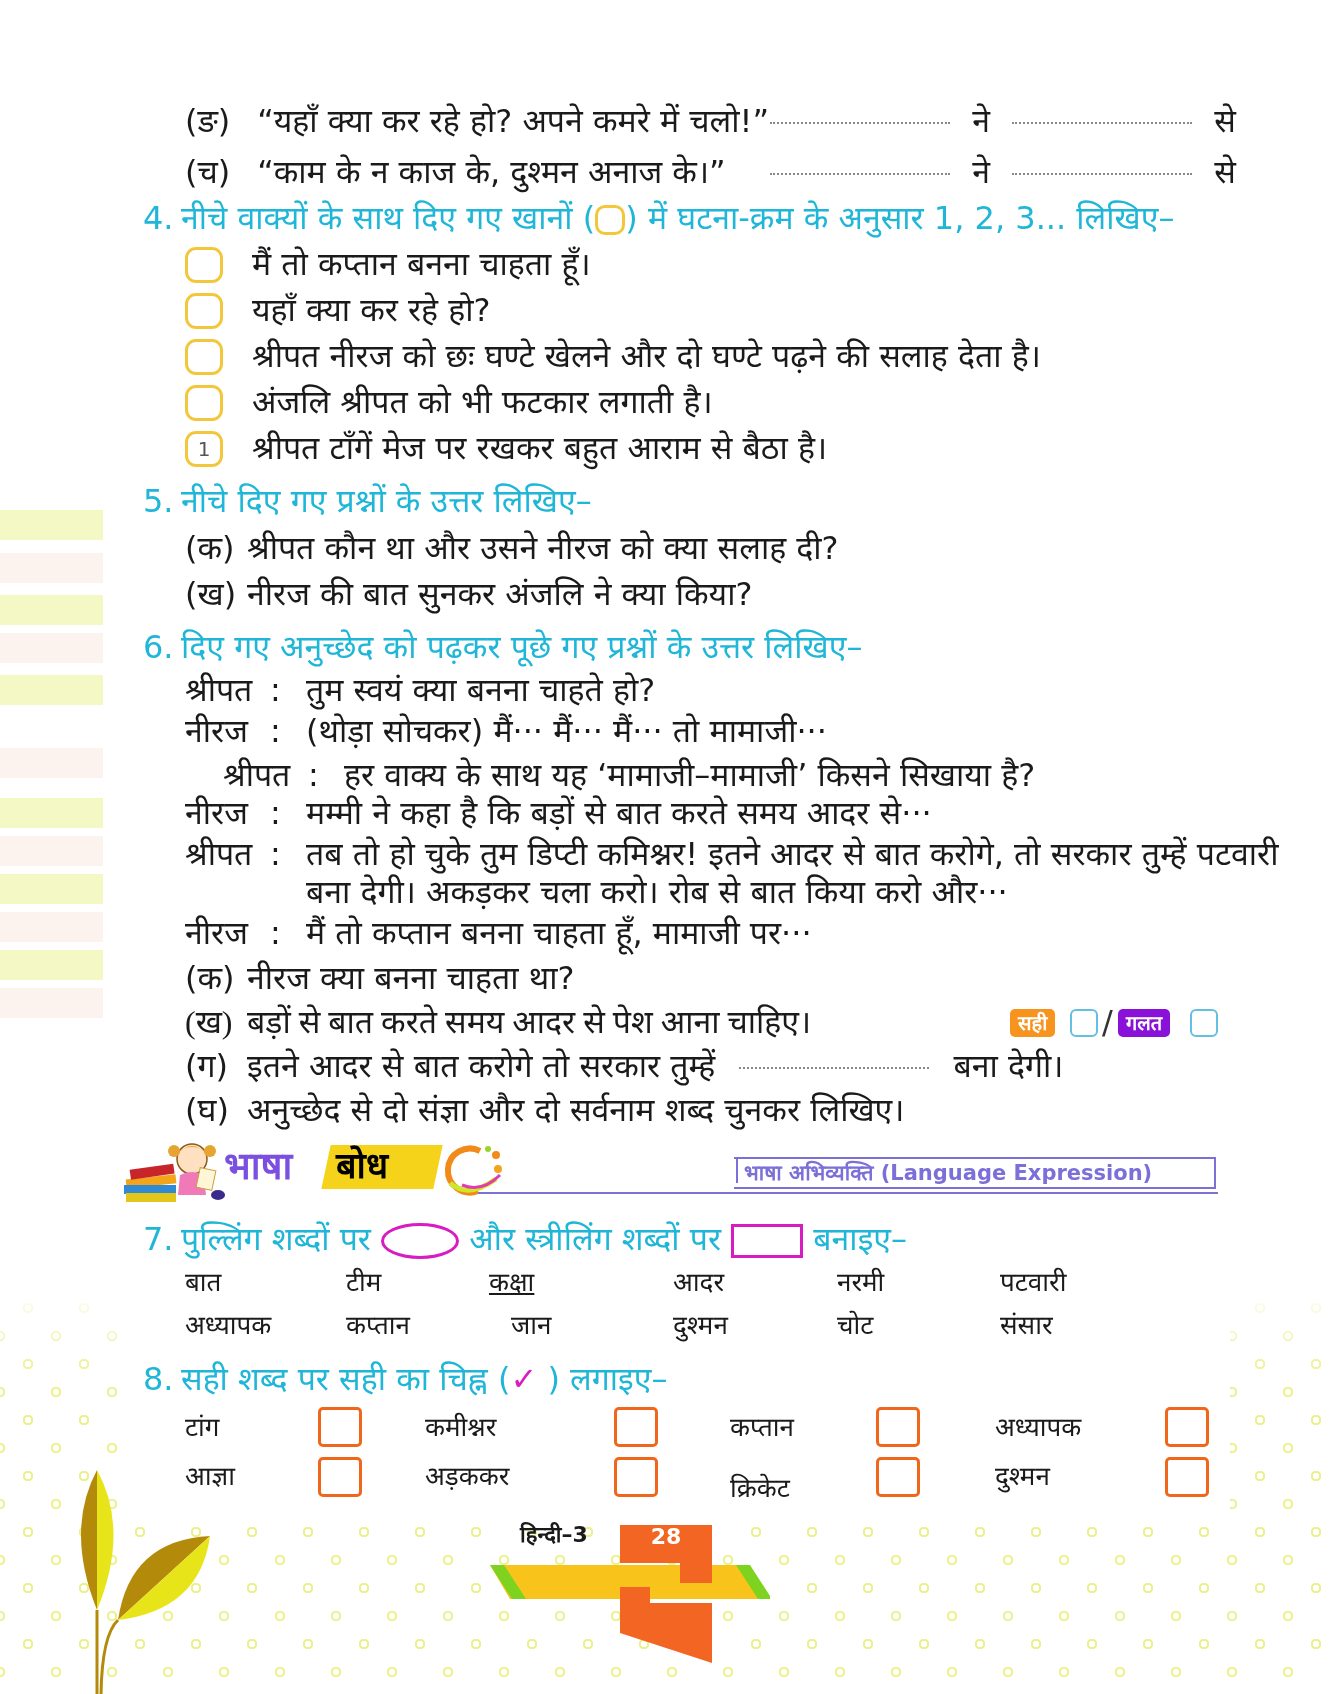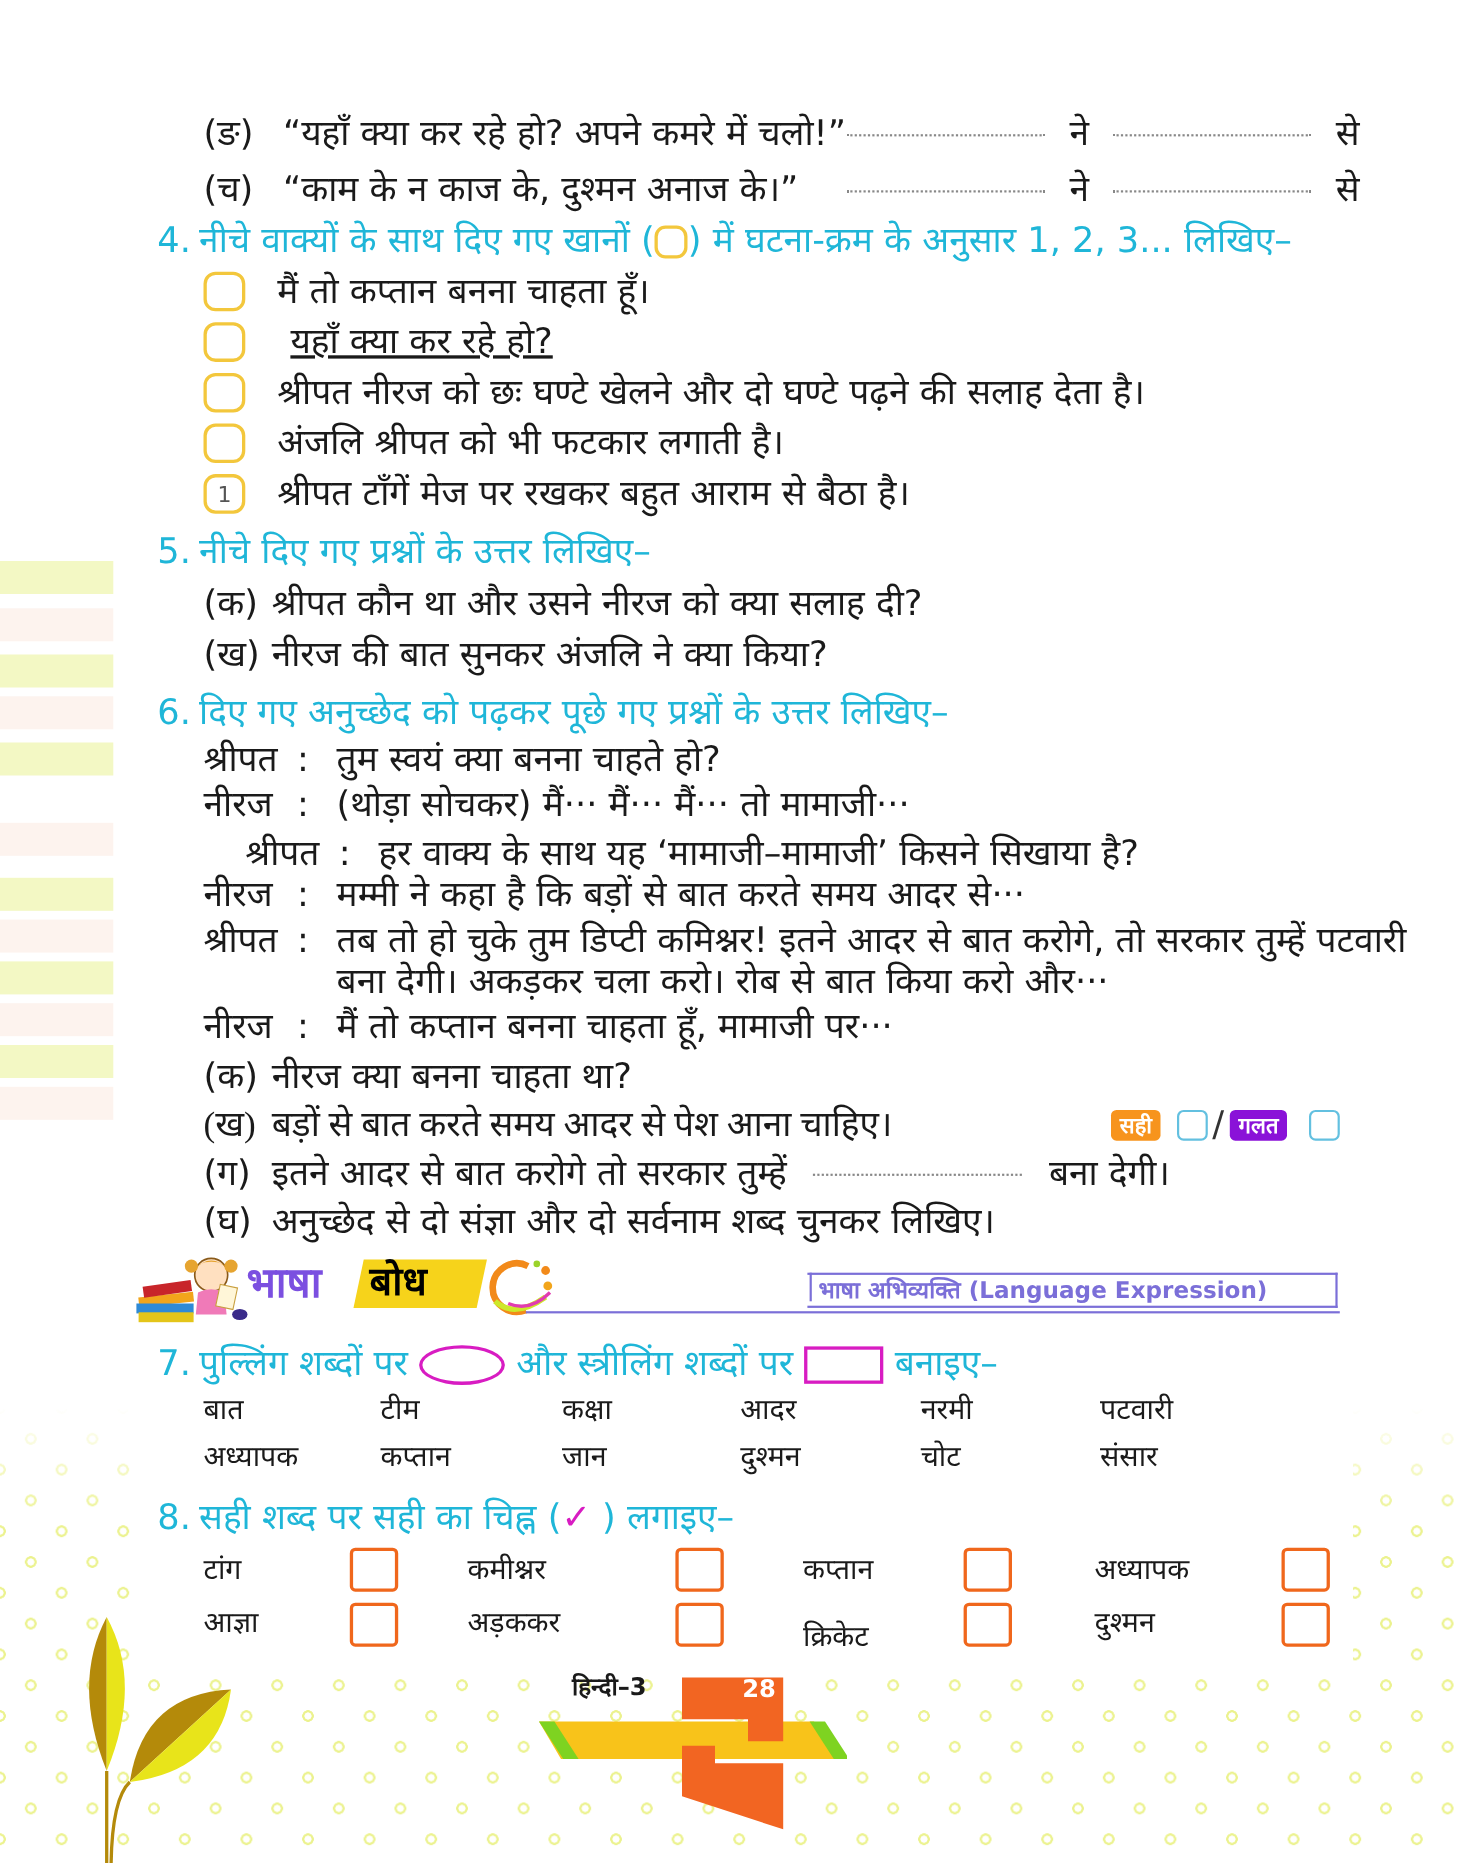--- a/index.html
+++ b/index.html
@@ -90,21 +90,21 @@
   <span style="margin-left:12px;">से</span>
 </div>
 
 <div class="line q" style="left:143px; top:201px;">
   <span class="num">4.</span><span>नीचे वाक्यों के साथ दिए गए खानों (</span><span class="inline-box"></span><span>) में घटना-क्रम के अनुसार 1, 2, 3... लिखिए–</span>
 </div>
 
 <div class="order-box" style="left:185px; top:247px;"></div>
 <div class="line" style="left:252px; top:247px;">मैं तो कप्तान बनना चाहता हूँ।</div>
 <div class="order-box" style="left:185px; top:293px;"></div>
-<div class="line" style="left:264px; top:293px;text-decoration:underline;">यहाँ क्या कर रहे हो?</div>
+<div class="line" style="left:252px; top:293px;">यहाँ क्या कर रहे हो?</div>
 <div class="order-box" style="left:185px; top:339px;"></div>
 <div class="line" style="left:252px; top:339px;">श्रीपत नीरज को छः घण्टे खेलने और दो घण्टे पढ़ने की सलाह देता है।</div>
 <div class="order-box" style="left:185px; top:385px;"></div>
 <div class="line" style="left:252px; top:385px;">अंजलि श्रीपत को भी फटकार लगाती है।</div>
 <div class="order-box" style="left:185px; top:431px;">1</div>
 <div class="line" style="left:252px; top:431px;">श्रीपत टाँगें मेज पर रखकर बहुत आराम से बैठा है।</div>
 
 <div class="line q" style="left:143px; top:484px;">
   <span class="num">5.</span><span>नीचे दिए गए प्रश्नों के उत्तर लिखिए–</span>
 </div>
@@ -194,21 +194,21 @@
 <div class="line q" style="left:143px; top:1222px;">
   <span class="num">7.</span><span>पुल्लिंग शब्दों पर</span>
   <span class="ellipse-mark"></span>
   <span>और स्त्रीलिंग शब्दों पर</span>
   <span class="rect-mark"></span>
   <span>बनाइए–</span>
 </div>
 
 <div class="word" style="left:185px; top:1265px;">बात</div>
 <div class="word" style="left:346px; top:1265px;">टीम</div>
-<div class="word" style="left:511px; top:1265px;">कक्षा</div>
+<div class="word" style="left:489px; top:1265px;text-decoration:underline;">कक्षा</div>
 <div class="word" style="left:673px; top:1265px;">आदर</div>
 <div class="word" style="left:837px; top:1265px;">नरमी</div>
 <div class="word" style="left:1000px; top:1265px;">पटवारी</div>
 
 <div class="word" style="left:185px; top:1308px;">अध्यापक</div>
 <div class="word" style="left:346px; top:1308px;">कप्तान</div>
 <div class="word" style="left:511px; top:1308px;">जान</div>
 <div class="word" style="left:673px; top:1308px;">दुश्मन</div>
 <div class="word" style="left:837px; top:1308px;">चोट</div>
 <div class="word" style="left:1000px; top:1308px;">संसार</div>
@@ -246,14 +246,14 @@
 
 <div>
   <svg style="position:absolute; left:490px; top:1515px;" width="280" height="155">
   <polygon points="0,50 250,50 270,84 20,84" fill="#f8c31a"></polygon>
   <polygon points="0,50 14,50 36,84 22,84" fill="#7ed321"></polygon>
   <polygon points="246,50 260,50 282,84 268,84" fill="#7ed321"></polygon>
   <polygon points="130,10 222,10 222,68 190,68 190,48 130,48" fill="#f26522"></polygon>
   <polygon points="130,72 160,72 160,88 222,88 222,148 130,118" fill="#f26522"></polygon>
   </svg>
   <div style="position:absolute; left:520px; top:1520px; font-size:22px; font-weight:bold; line-height:30px;">हिन्दी–3</div>
-  <div style="position:absolute; left:620px; top:1520px; width:92px; text-align:center; font-size:22px; font-weight:bold; color:#fff; line-height:34px;padding-left:24px;">28</div>
+  <div style="position:absolute; left:620px; top:1520px; width:92px; text-align:center; font-size:22px; font-weight:bold; color:#fff; line-height:34px;">28</div>
 </div>
 
 </body></html>

